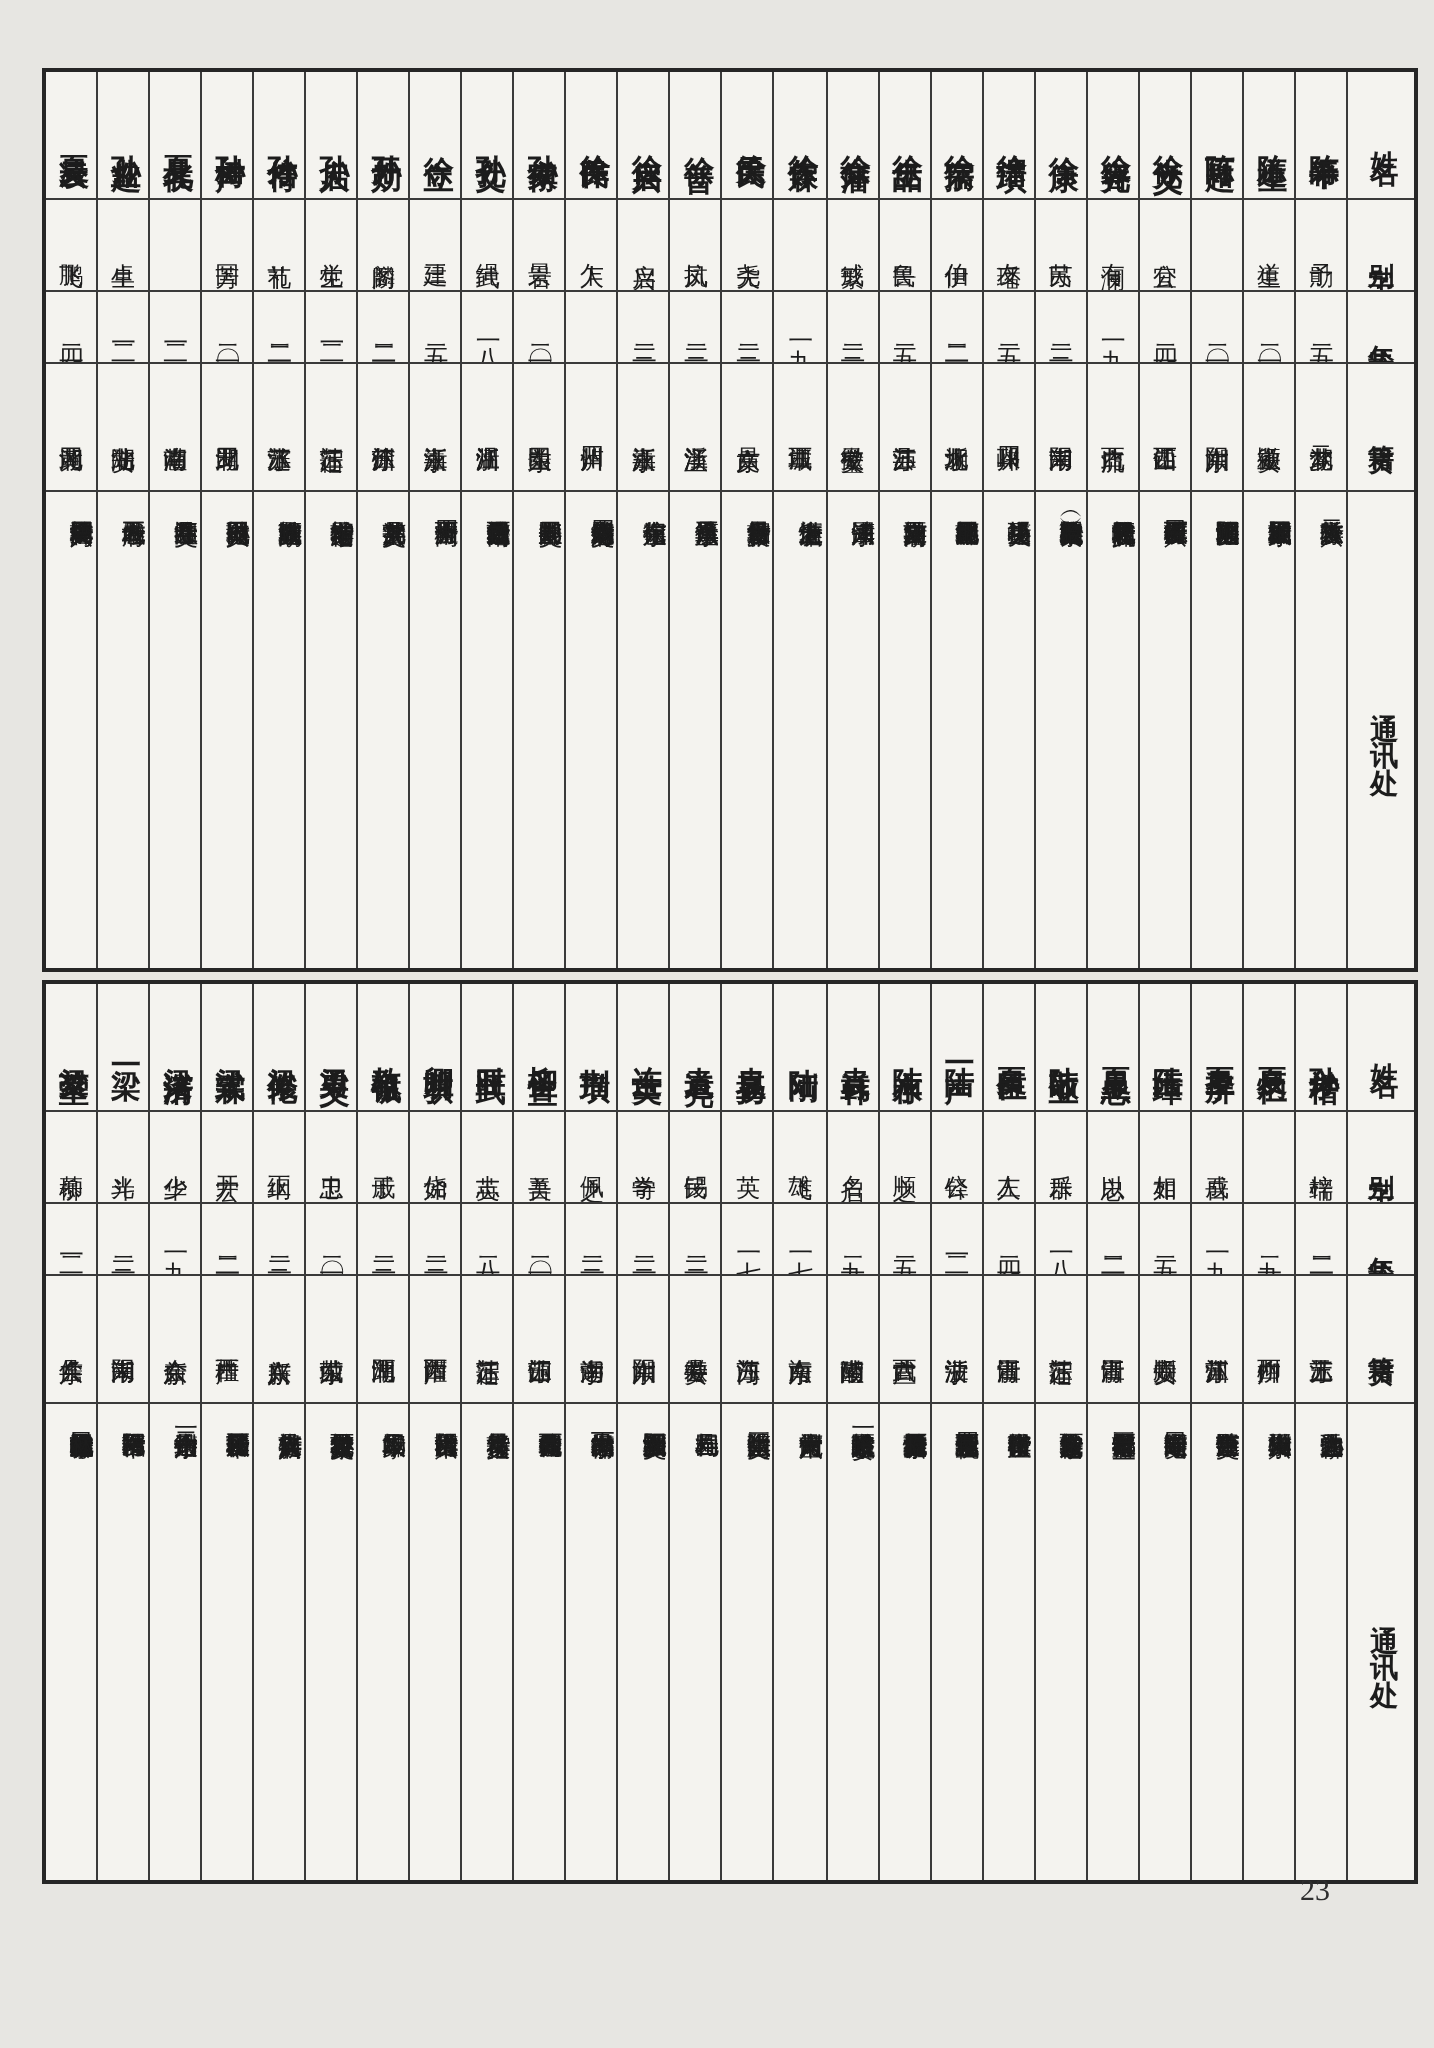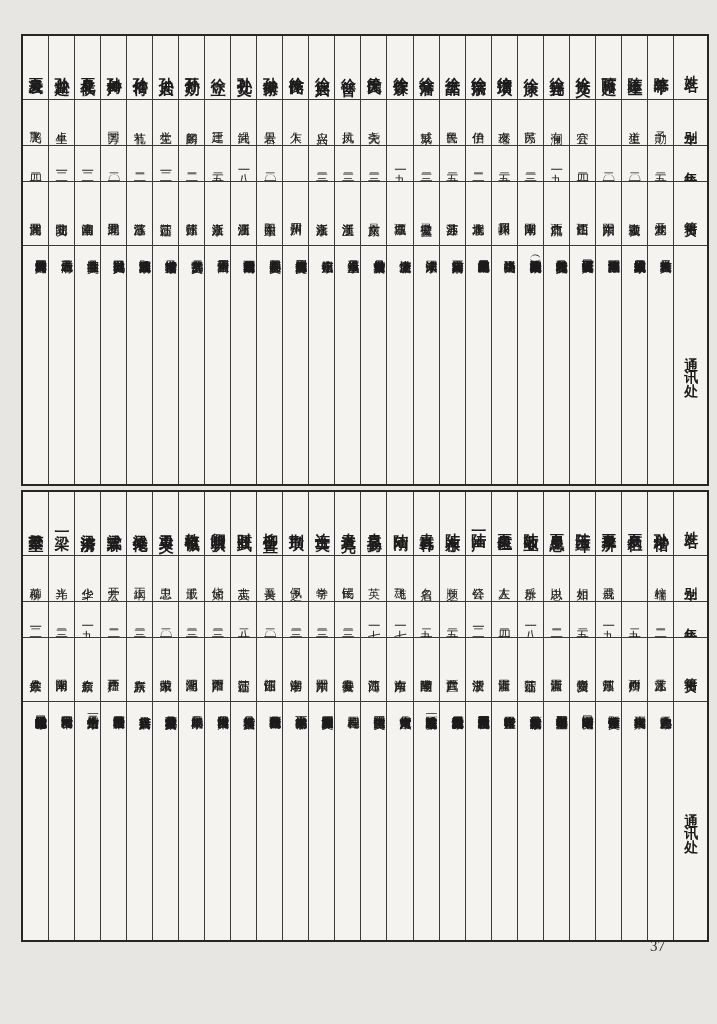--- a/index.html
+++ b/index.html
@@ -435,14 +435,14 @@
   </div>
       <div class="t-col">
     <div class="cell c-name">梁萃堂</div>
     <div class="cell c-zi">慕柳</div>
     <div class="cell c-age">二一</div>
     <div class="cell c-origin">广东儋县</div>
     <div class="cell c-addr">琼州海口港和寨号转儋县峨嫚市和生堂转赤地林</div>
   </div>
     </div>
 
-  <div class="page-number">37</div>
+  <div class="page-number">23</div>
 </div>
 
 </body></html>

